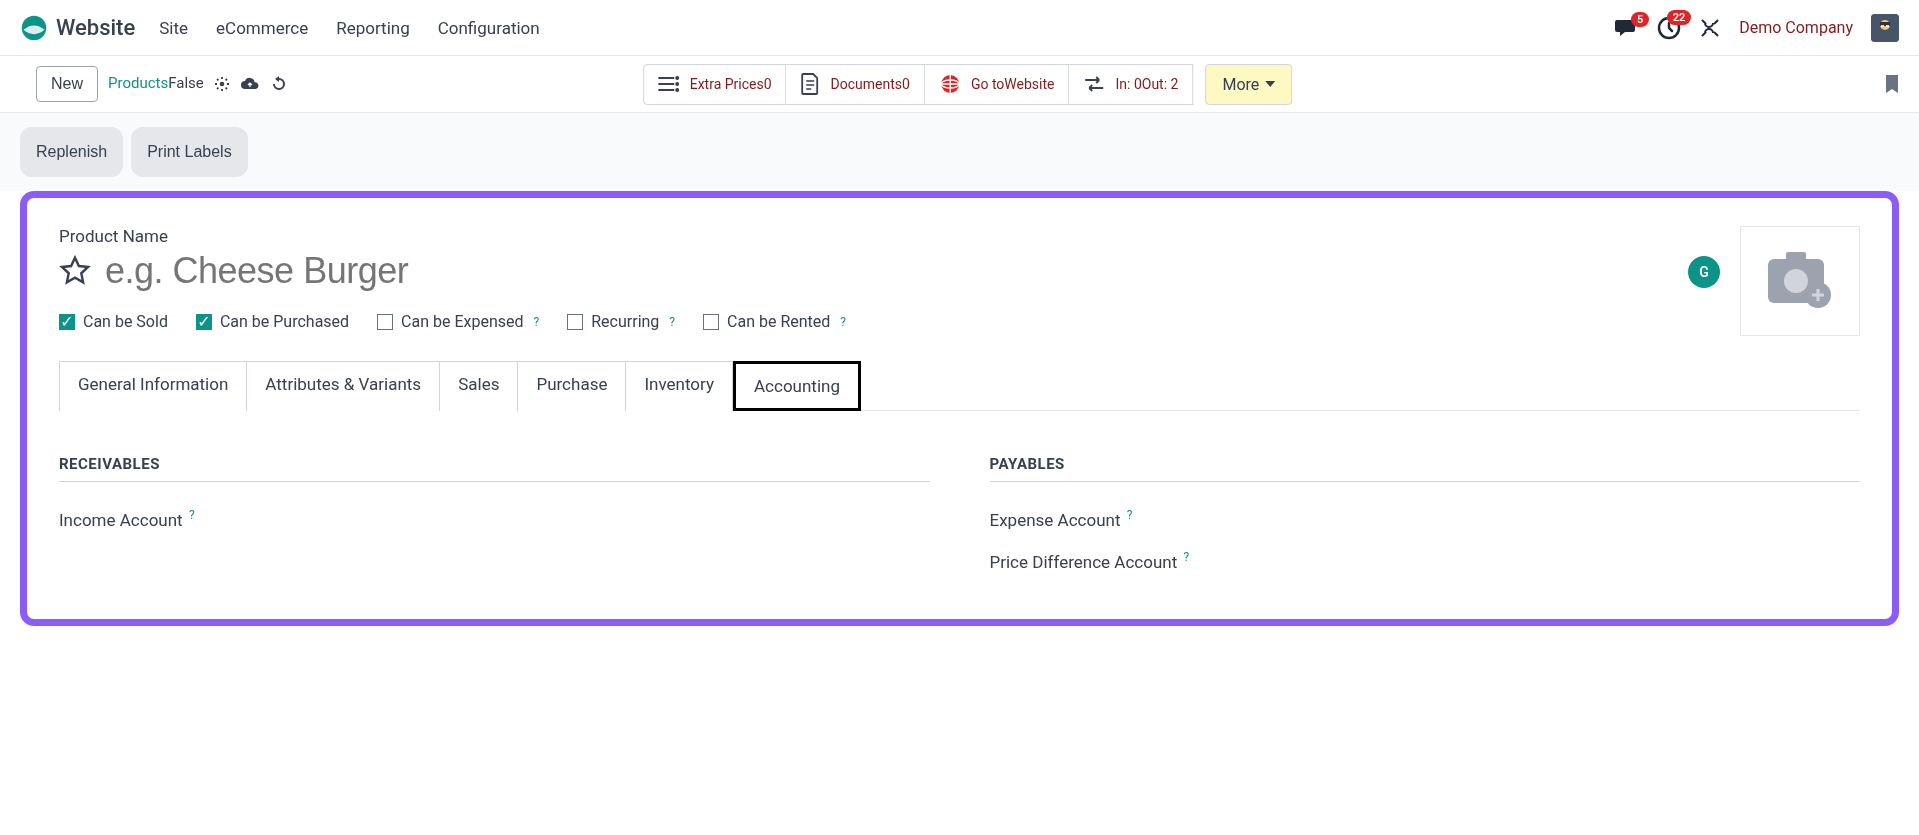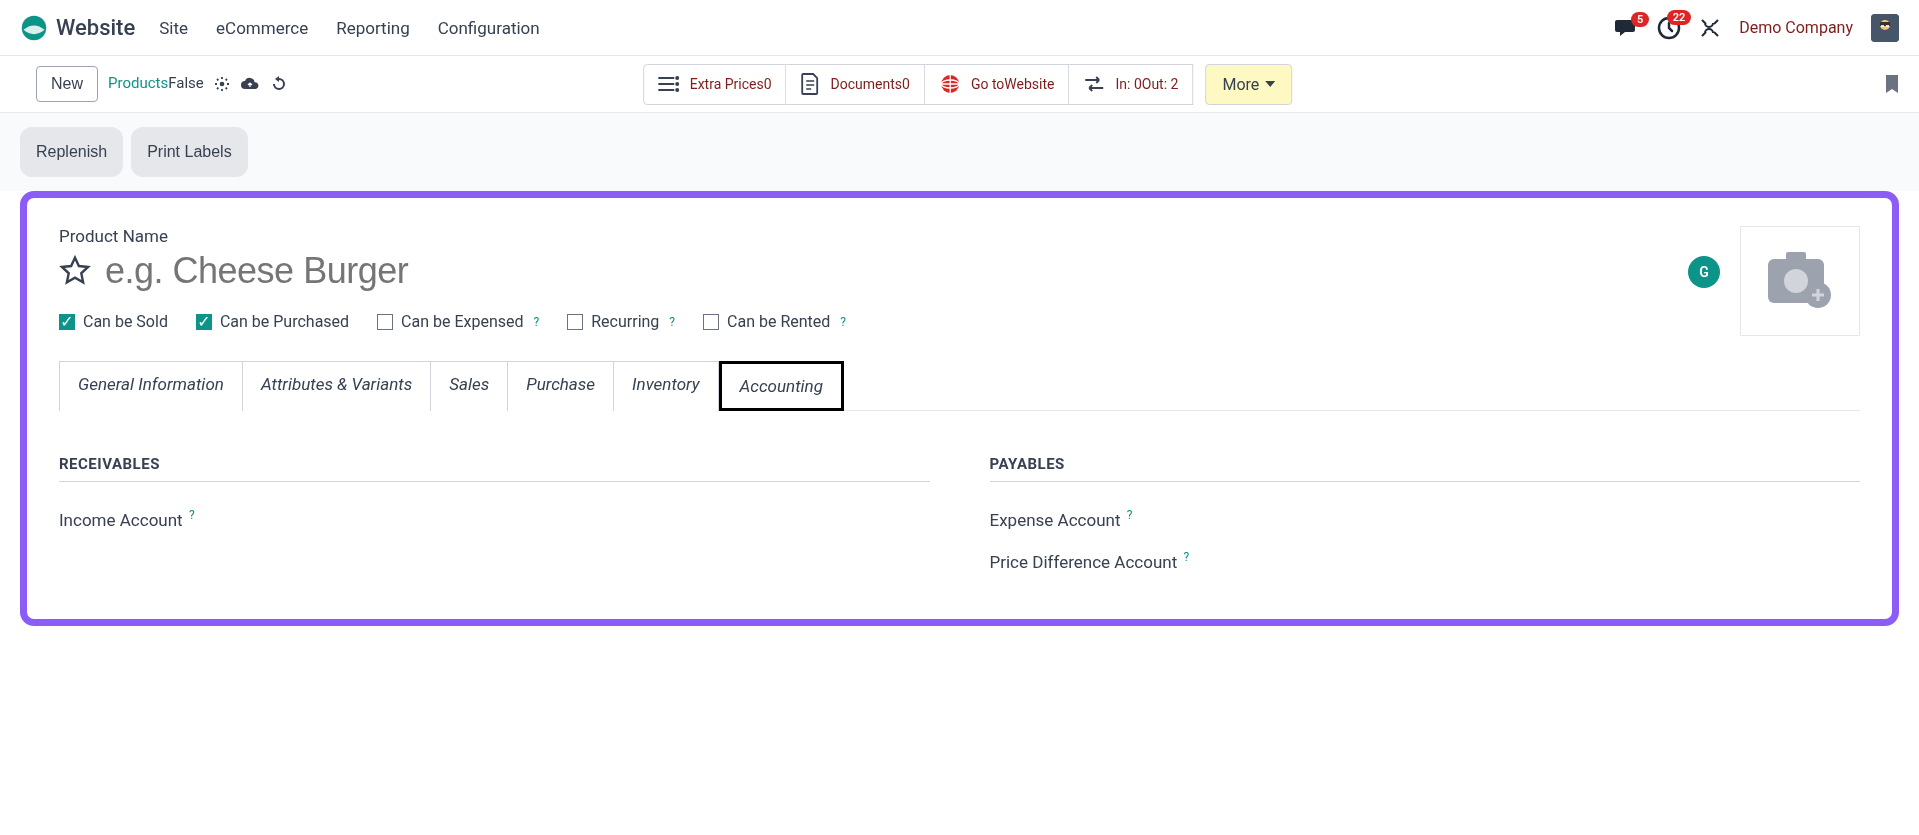--- a/index.html
+++ b/index.html
@@ -50,21 +50,21 @@
   .grammarly-icon { width:32px; height:32px; border-radius:50%; background:#0d9488; display:flex; align-items:center; justify-content:center; color:#fff; font-weight:600; margin-right: 20px; margin-top: 30px; }
   .image-placeholder { width: 120px; height: 110px; border: 1px solid #e5e7eb; display:flex; align-items:center; justify-content:center; cursor:pointer; color:#9ca3af;}
   
   .checkbox-row { display: flex; gap: 28px; margin-top: 20px; align-items:center; flex-wrap: wrap;}
   .checkbox-item { display: flex; align-items: center; gap: 8px; font-size: 16px; color:#374151;}
   .cb { width: 16px; height: 16px; border: 1.5px solid #6b7280; display:inline-flex; align-items:center; justify-content:center; cursor:pointer; }
   .cb.checked { background: #0d9488; border-color:#0d9488; color:#fff; }
   .help { color: #0d9488; font-size: 12px; vertical-align: super; cursor: pointer; margin-left:2px;}
   
   
-  .tabs { display: flex; margin-top: 24px; border-bottom: 1px solid #e5e7eb; font-style: italic;}
+  .tabs { display: flex; margin-top: 24px; border-bottom: 1px solid #e5e7eb;}
   .tab { border: 1px solid #d1d5db; border-bottom: none; padding: 12px 18px; font-size: 17px; cursor: pointer; background:#fff; color:#374151; position: relative; bottom: -1px;}
   .tab + .tab { border-left: none; }
   .tab.accounting { border: 3px solid #000; }
   
   
   .tab-body { display: flex; gap: 60px; padding-top: 44px; }
   .col { flex: 1; }
   .section-h { font-size: 15px; font-weight: 700; letter-spacing: 0.5px; color:#374151; border-bottom: 1px solid #d1d5db; padding-bottom: 8px; margin-bottom: 26px;}
   .field-row { font-size: 17px; color: #374151; margin-bottom: 20px; }
   

